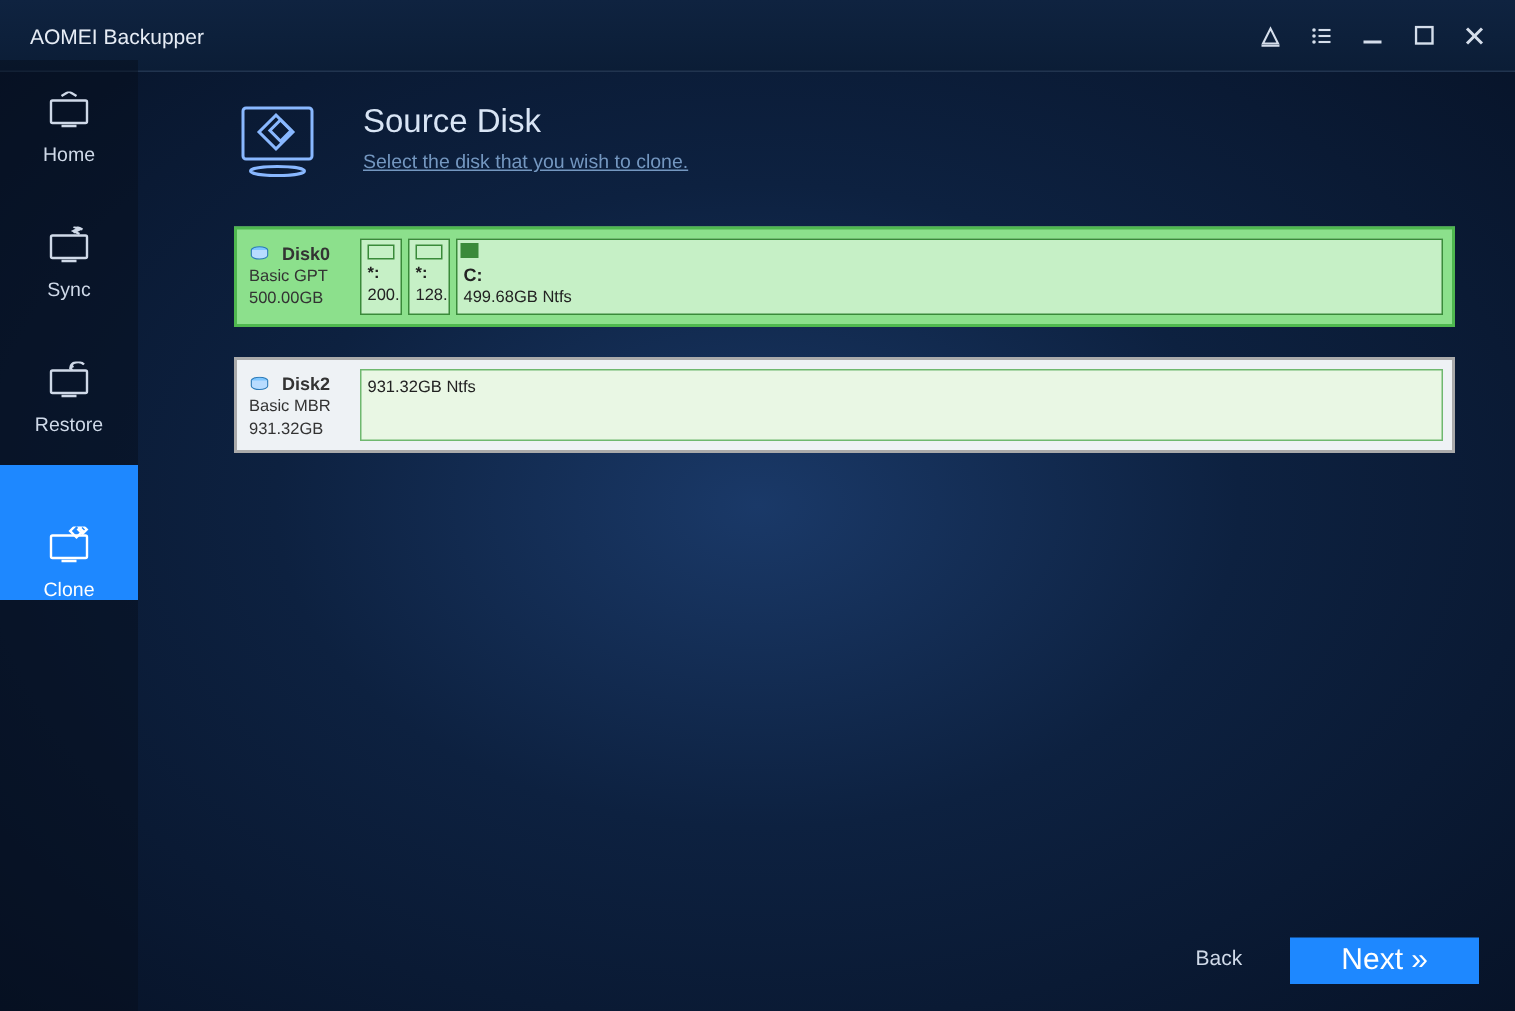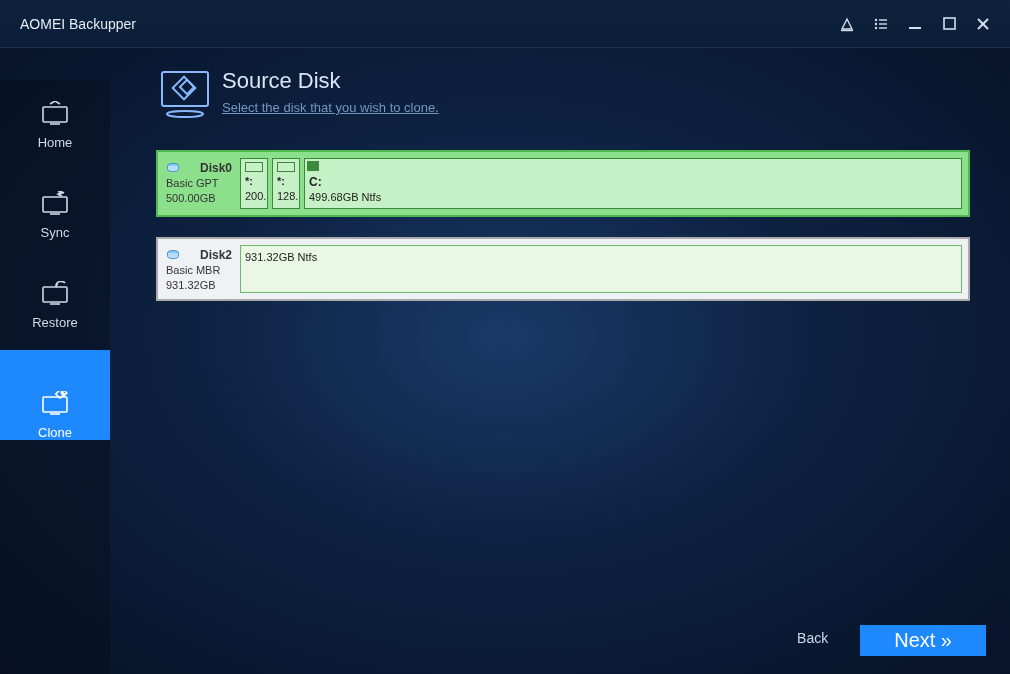--- a/index.html
+++ b/index.html
@@ -4,35 +4,35 @@
 <style>
   *{box-sizing:border-box;margin:0;padding:0;font-family:"Segoe UI",Tahoma,sans-serif;}
   body{background:#000;}
   .window{width:1010px;height:674px;background:radial-gradient(ellipse at center,#1a3968 0%,#0d2140 45%,#071328 100%);position:relative;overflow:hidden;}
   
   .titlebar{height:48px;display:flex;align-items:center;padding:0 10px 0 20px;background:linear-gradient(to bottom,#0f2340,#0b1d36);border-bottom:1px solid rgba(255,255,255,.08);}
   .titlebar .title{color:#e6ecf5;font-size:14px;flex:1;}
   .titlebar .tbtn{width:34px;height:40px;display:flex;align-items:center;justify-content:center;color:#d5deeb;cursor:pointer;}
   .titlebar .tbtn svg{display:block;}
   
-  .sidebar{position:absolute;left:0;top:40px;bottom:0;width:110px;background:rgba(5,13,27,.5);margin-top:40px;}
+  .sidebar{position:absolute;left:0;top:40px;bottom:0;width:92px;background:rgba(5,13,27,.5);}
   .sitem{height:90px;display:flex;flex-direction:column;align-items:center;justify-content:center;gap:8px;color:#cfd9e8;font-size:13px;cursor:pointer;}
   .sitem.active{background:#1e88ff;color:#fff;justify-content:flex-end;}
   .sitem svg{display:block;}
   
   .main{position:absolute;left:110px;right:0;top:40px;bottom:0;padding:28px 40px 0 46px;}
-  .header{display:flex;align-items:flex-start;gap:8px;margin-bottom:26px;}
+  .header{display:flex;align-items:flex-start;gap:28px;margin-bottom:26px;}
   .header .hicon{color:#89b8ff;}
   .header h1{color:#d9e5f5;font-weight:400;font-size:22px;margin-bottom:6px;}
   .header p{color:#7497c0;font-size:13px;text-decoration:underline;}
   
   .disk{border:2px solid #aaa;background:#eef2f5;padding:6px;display:flex;gap:4px;margin-bottom:20px;cursor:pointer;}
   .disk.selected{background:#8ce08c;border-color:#4fb84f;}
   .dinfo{width:72px;padding:2px 0 0 2px;font-size:11px;color:#333;line-height:1.35;}
-  .dinfo .dname{font-weight:bold;font-size:12px;display:flex;align-items:center;gap:20px;}
+  .dinfo .dname{font-weight:bold;font-size:12px;display:flex;align-items:center;gap:8px;}
   .diskicon{width:14px;height:10px;display:inline-block;}
   .parts{flex:1;display:flex;gap:4px;}
   .part{border:1px solid #3a8a3a;background:#c6f0c6;padding:3px 4px;font-size:11px;color:#222;line-height:1.35;position:relative;overflow:hidden;}
   .part .indicator{position:absolute;left:2px;top:2px;width:12px;height:10px;background:#3a8a3a;}
   .part .pname{font-weight:bold;font-size:12px;margin-top:12px;}
   .part.small{width:28px;}
   .part.small .indicator{position:static;width:auto;height:10px;margin-bottom:2px;background:#c6f0c6;border:1px solid #3a8a3a;}
   .part.wide{flex:1;}
   .disk2 .part{background:#e9f7e4;border-color:#6fb86f;}
   

